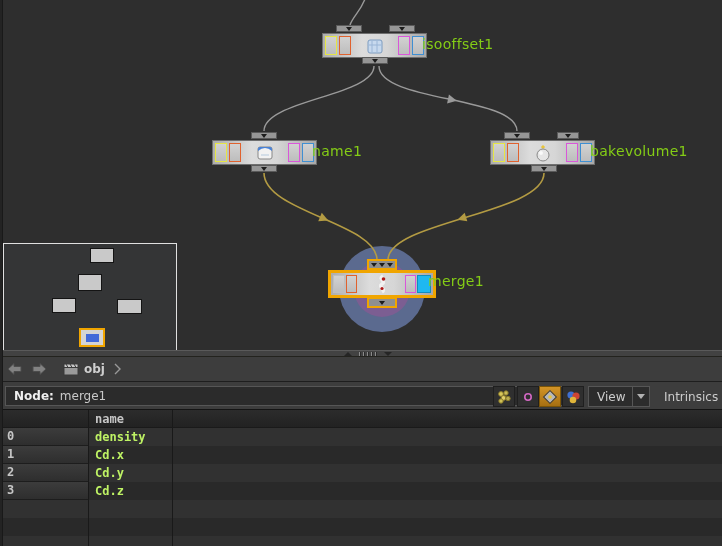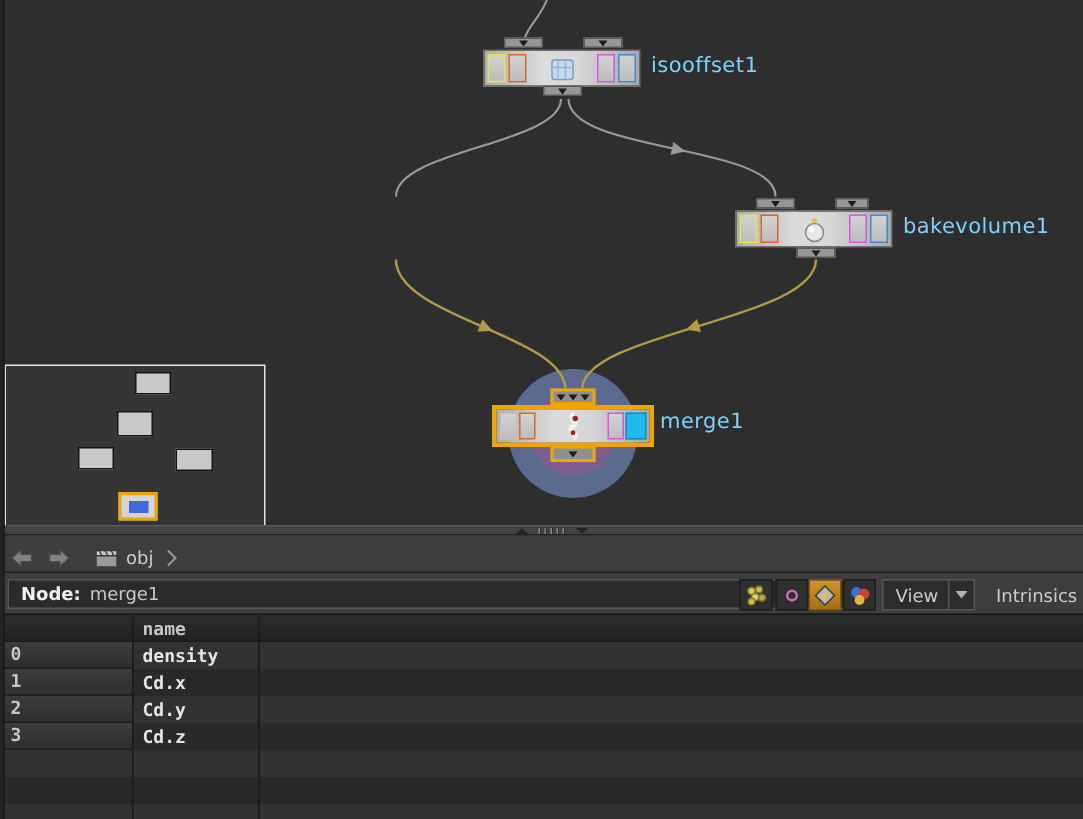--- a/index.html
+++ b/index.html
@@ -21,21 +21,21 @@
     border:1px solid #6f6f6f; }
   .flag { position:absolute; top:2px; bottom:2px; width:12px;
     background:linear-gradient(to bottom,#d2d2d2,#bdbdbd); border:1px solid; }
   .flag-yellow { left:2px; border-color:#e6e645; }
   .flag-orange { left:16px; border-color:#e0622e; }
   .flag-magenta { right:16px; border-color:#d957d9; }
   .flag-blue { right:2px; border-color:#3f8fd2; }
   .flag-plain { left:2px; border-color:#bfbfbf; }
   .flag-display-on { right:2px; width:14px; background:#1fb8f0; border-color:#128cc0; }
   .node-icon { position:absolute; left:50%; top:50%; transform:translate(-50%,-50%); }
-  .node-title { position:absolute; left:112px; top:3px; font-size:14px; color:#7dd3fc; white-space:nowrap; letter-spacing:.3px; }
+  .node-title { position:absolute; left:100px; top:3px; font-size:14px; color:#84cc16; white-space:nowrap; letter-spacing:.3px; }
   .tab { position:absolute; width:26px; height:7px; background:#969696; border:1px solid #5a5a5a;
     display:flex; align-items:center; justify-content:center; gap:2px; }
   .tri-down { width:0; height:0; border-left:3px solid transparent; border-right:3px solid transparent; border-top:4px solid #1c1c1c; }
 
   .sel .node-body { border:3px solid #f0a500; width:108px; height:28px; }
   .sel .tab { border:2px solid #f0a500; width:30px; height:11px; background:#8f8f8f; }
 
   
   .minimap { position:absolute; left:3px; top:243px; width:174px; height:108px;
     background:#343536; border:1px solid #e0e0e0; z-index:5; }
@@ -49,21 +49,21 @@
     z-index:10; }
   .splitter-widgets { position:absolute; left:344px; top:0; height:5px; display:flex; align-items:center; gap:7px; }
   .tri-up-s { width:0; height:0; border-left:4px solid transparent; border-right:4px solid transparent; border-bottom:4px solid #252525; }
   .tri-down-s { width:0; height:0; border-left:4px solid transparent; border-right:4px solid transparent; border-top:4px solid #252525; }
   .grip { display:flex; gap:2px; }
   .grip i { display:block; width:2px; height:4px; background:#8a8a8a; border-right:1px solid #2a2a2a; }
 
   
   .pathbar { position:absolute; left:0; top:357px; width:722px; height:25px;
     background:#3d3d3d; border-bottom:1px solid #1e1e1e; z-index:10;
-    display:flex; align-items:flex-end; }
+    display:flex; align-items:center;font-weight:bold; }
   .navbtn { width:21px; height:19px; margin-left:4px; display:flex; align-items:center; justify-content:center; }
   .crumb { display:flex; align-items:center; gap:5px; margin-left:10px; color:#cfcfcf; font-size:12px; }
   .crumb-seg { display:flex; align-items:center; gap:5px; padding:2px 3px; }
 
   
   .nodebar { position:absolute; left:0; top:382px; width:722px; height:28px;
     background:#3d3d3d; border-bottom:1px solid #141414; z-index:10;
     display:flex; align-items:center; }
   .node-field { position:absolute; left:5px; top:4px; width:576px; height:20px;
     background:#2b2b2b; border:1px solid #565656; display:flex; align-items:center; padding-left:8px;
@@ -79,21 +79,21 @@
   .viewdrop .varrow { width:17px; height:100%; border-left:1px solid #565656; display:flex; align-items:center; justify-content:center; }
   .tri-dd { width:0; height:0; border-left:4px solid transparent; border-right:4px solid transparent; border-top:5px solid #b2b2b2; }
   .intrinsics { position:absolute; left:656px; top:4px; height:21px; padding:0 8px; display:flex; align-items:center;
     font-size:12px; color:#cccccc; }
 
   
   .sheet { position:absolute; left:0; top:410px; width:722px; height:136px; background:#282828; overflow:hidden;
     font-family:"DejaVu Sans Mono", monospace; font-size:12px; z-index:5; }
   .srow { display:flex; height:18px;font-weight:bold; }
   .c0 { width:89px; border-right:1px solid #191919; }
-  .c1 { width:84px; border-right:1px solid #191919; padding-left:6px; line-height:18px; color:#e5e5e5; }
+  .c1 { width:84px; border-right:1px solid #191919; padding-left:6px; line-height:18px; color:#bef264; }
   .c2 { flex:1; }
   .shead { background:linear-gradient(#2c2c2c,#222222); border-bottom:1px solid #1a1a1a; }
   .shead .c1 { color:#c6c6c6; }
   .row-even { background:#313131; }
   .row-odd { background:#292929; }
   .numcell { background:linear-gradient(#3c3c3c,#2e2e2e); border-bottom:1px solid #1d1d1d;
     padding-left:7px; line-height:17px; color:#c6c6c6; }
 </style>
 </head>
 <body>
@@ -130,20 +130,40 @@
       </svg>
       <i class="flag flag-magenta"></i>
       <i class="flag flag-blue"></i>
     </div>
     <div class="tab" style="left:40px; top:24px;">
         <i class="tri-down"></i>
       </div>
     <span class="node-title">isooffset1</span>
   </div>
 
+  <div class="node" style="left:212px; top:140px;">
+    <div class="tab" style="left:39px; top:-8px;">
+        <i class="tri-down"></i>
+      </div>
+    <div class="node-body">
+      <i class="flag flag-yellow"></i>
+      <i class="flag flag-orange"></i>
+      <svg class="node-icon" width="18" height="16">
+        <rect x="2" y="2" width="14" height="12" rx="2" fill="#f2f2f2" stroke="#888888"></rect>
+        <path d="M2 6 q7,-6 14,0 v-2 a2,2 0 0 0 -2,-2 h-10 a2,2 0 0 0 -2,2 z" fill="#4a82d6"></path>
+        <path d="M5 10 h8" stroke="#b5cade"></path>
+      </svg>
+      <i class="flag flag-magenta"></i>
+      <i class="flag flag-blue"></i>
+    </div>
+    <div class="tab" style="left:39px; top:25px;">
+        <i class="tri-down"></i>
+      </div>
+    <span class="node-title">name1</span>
+  </div>
 
   <div class="node" style="left:490px; top:140px;">
     <div class="tab" style="left:14px; top:-8px;">
         <i class="tri-down"></i>
       </div>
     <div class="tab" style="left:67px; top:-8px; width:22px;">
         <i class="tri-down"></i>
       </div>
     <div class="node-body">
       <i class="flag flag-yellow"></i>

